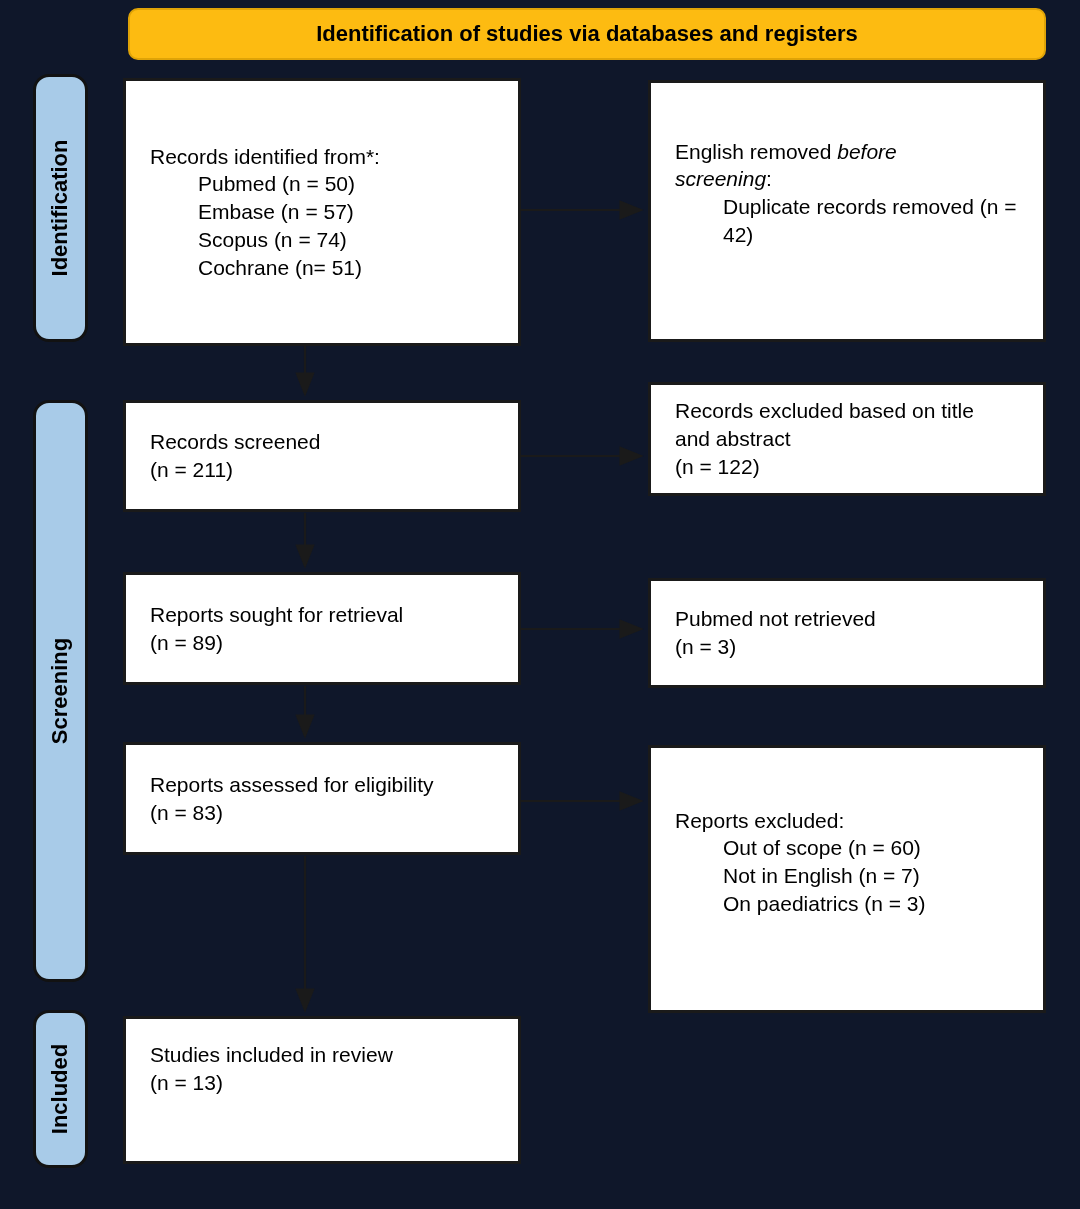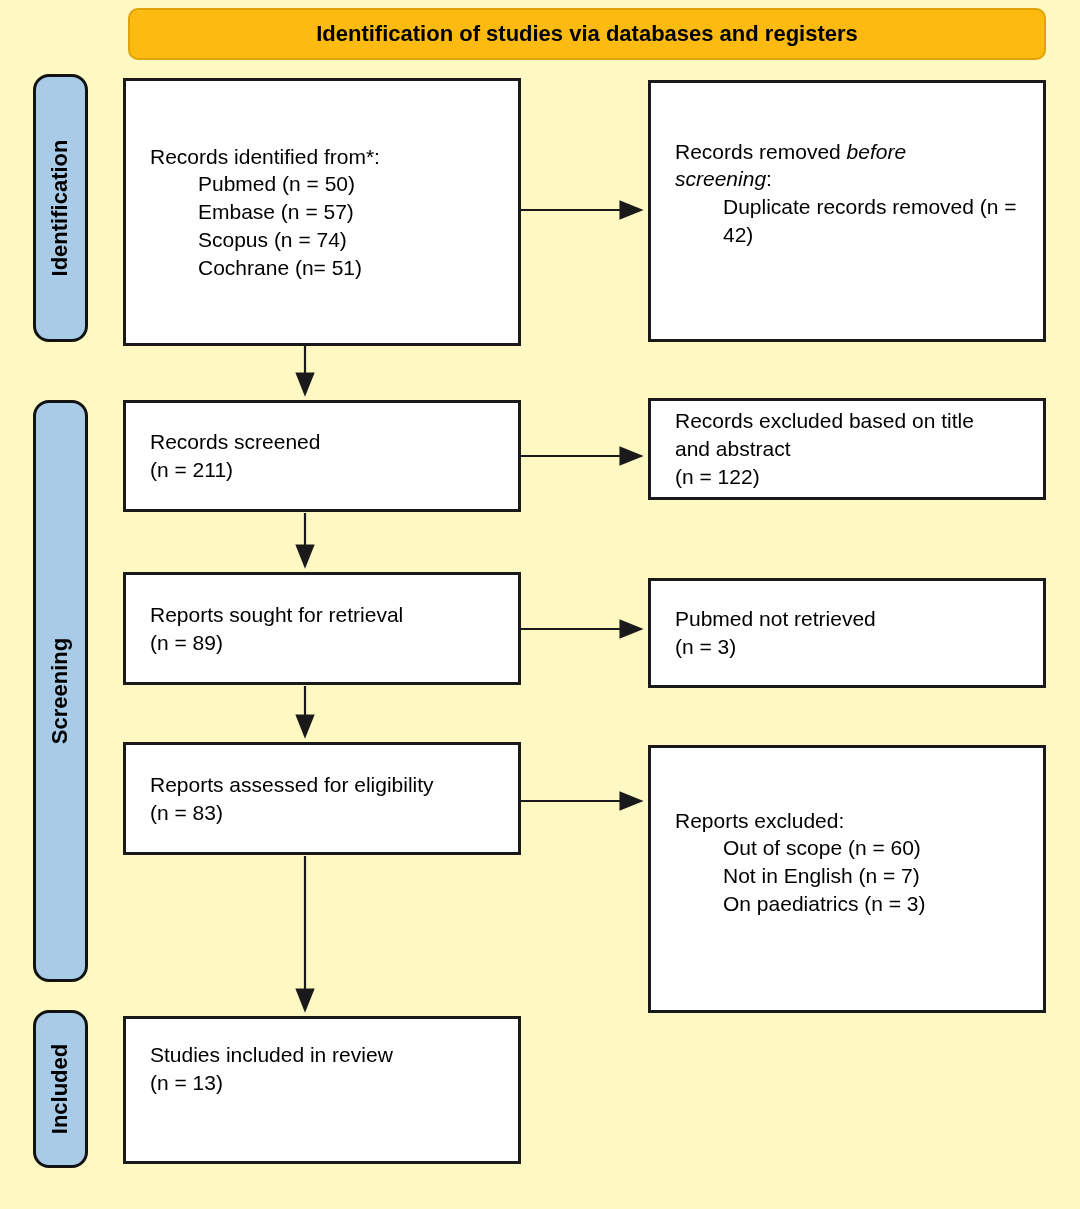--- a/index.html
+++ b/index.html
@@ -5,21 +5,21 @@
   html, body {
     margin: 0;
     padding: 0;
     background: #ffffff;
     font-family: "Liberation Sans", "DejaVu Sans", sans-serif;
   }
   .canvas {
     position: relative;
     width: 1080px;
     height: 1209px;
-    background: #fef9c3;
+    background: #0f172a;
     overflow: hidden;
   }
   svg.arrows {
     position: absolute;
     left: 0; top: 0;
     width: 1080px; height: 1209px;
     pointer-events: none;
   }
   .banner {
     position: absolute;
@@ -74,21 +74,21 @@
     color: #000000;
   }
   .col-left  { left: 123px; }
   .col-right { left: 648px; }
   .box-l1 { top: 78px;  height: 268px; }
   .box-l2 { top: 400px; height: 112px; }
   .box-l3 { top: 572px; height: 113px; }
   .box-l4 { top: 742px; height: 113px; }
   .box-l5 { top: 1016px; height: 148px; padding-bottom: 52px; }
   .box-r1 { top: 80px;  height: 262px; padding-bottom: 46px; }
-  .box-r2 { top: 398px; height: 102px; }
+  .box-r2 { top: 382px; height: 114px; }
   .box-r3 { top: 578px; height: 110px; }
   .box-r4 { top: 745px; height: 268px; padding-bottom: 44px; }
 
   .line { display: block; }
   .indent { margin-left: 48px; }
   .maxw-240 { max-width: 238px; }
   .maxw-310 { max-width: 312px; }
   .ital { font-style: italic; }
 </style>
 </head>
@@ -131,21 +131,21 @@
   <div class="box col-left box-l1">
     <div class="line">Records identified from*:</div>
     <div class="line indent">Pubmed (n = 50)</div>
     <div class="line indent">Embase (n = 57)</div>
     <div class="line indent">Scopus (n = 74)</div>
     <div class="line indent">Cochrane (n= 51)</div>
   </div>
 
   <div class="box col-right box-r1">
     <div class="line maxw-240">
-      <span>Records removed </span><span class="ital">before screening</span><span>:</span>
+      <span>English removed </span><span class="ital">before screening</span><span>:</span>
     </div>
     <div class="line indent">Duplicate records removed (n = 42)</div>
   </div>
 
   <div class="box col-left box-l2">
     <div class="line">Records screened</div>
     <div class="line">(n = 211)</div>
   </div>
 
   <div class="box col-right box-r2">

